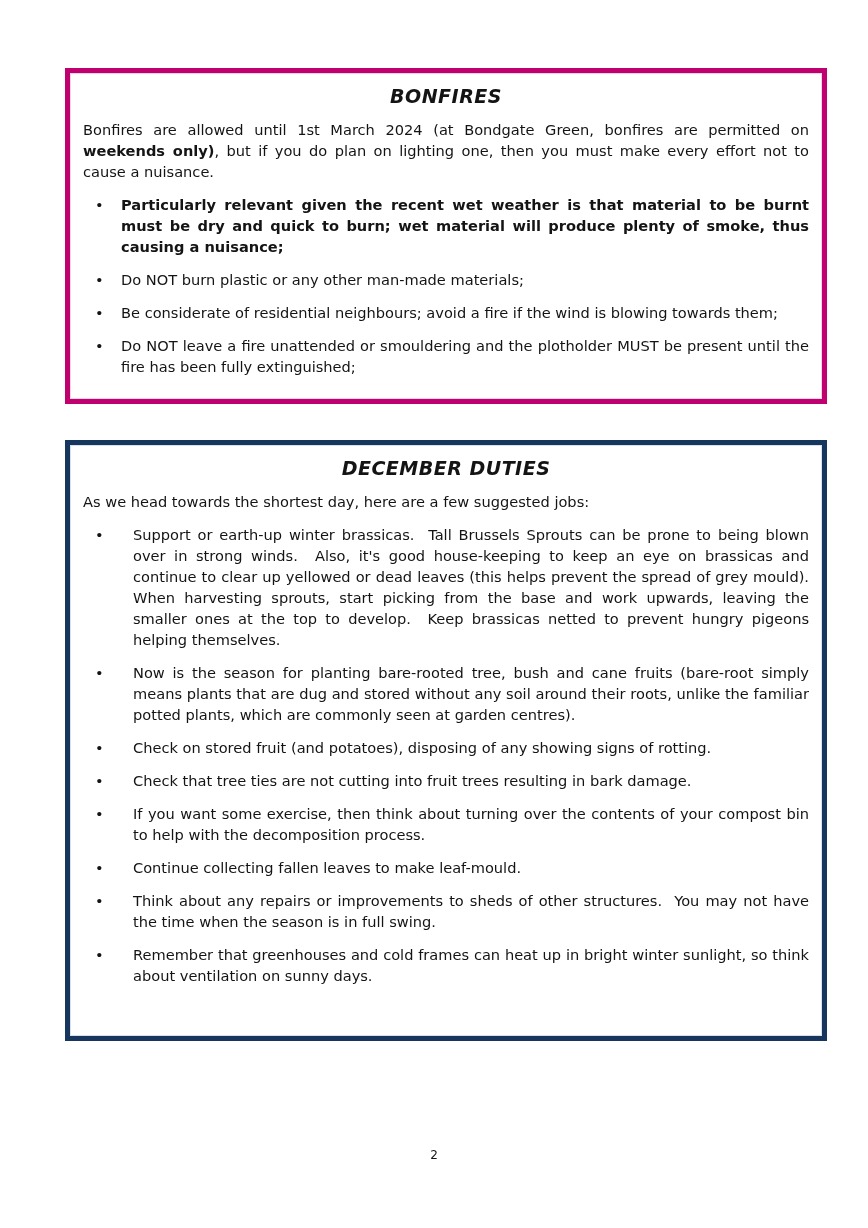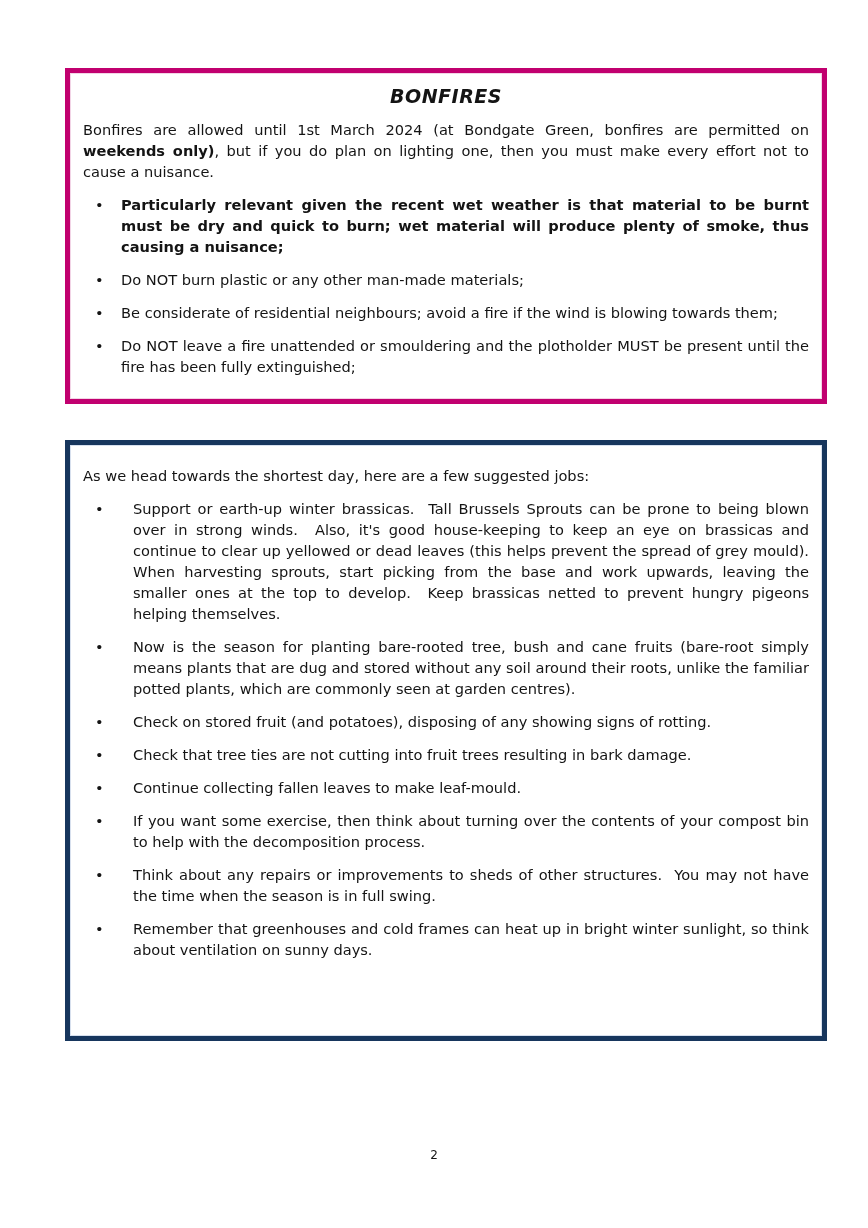--- a/index.html
+++ b/index.html
@@ -37,21 +37,21 @@
     font-weight: bold;
     font-style: italic;
     font-size: 19px;
     letter-spacing: 0.5px;
     margin: 4px 0 12px 0;
   }
   .para {
     font-size: 14.6px;
     line-height: 1.44;
     text-align: justify;
-    margin: 12px 0 12px 0;
+    margin: 4px 0 12px 0;
     white-space: pre-wrap;
   }
   ul.bullets { list-style: none; margin: 0; padding: 0; }
   ul.bullets li {
     position: relative;
     font-size: 14.6px;
     line-height: 1.44;
     text-align: justify;
     margin: 0 0 12px 0;
     white-space: pre-wrap;
@@ -88,28 +88,29 @@
     <p class="para"><span>Bonfires are allowed until 1st March 2024 (at Bondgate Green, bonfires are permitted on </span><span class="b">weekends only)</span><span>, but if you do plan on lighting one, then you must make every effort not to cause a nuisance.</span></p>
     <ul class="bullets">
         <li><span class="b">Particularly relevant given the recent wet weather is that material to be burnt </span><span class="b u">must be dry and quick to burn</span><span class="b">; wet material will produce plenty of smoke, thus causing a nuisance;</span></li>
         <li>Do NOT burn plastic or any other man-made materials;</li>
         <li>Be considerate of residential neighbours; avoid a fire if the wind is blowing towards them;</li>
         <li>Do NOT leave a fire unattended or smouldering and the plotholder MUST be present until the fire has been fully extinguished;</li>
       </ul>
   </div>
 
   <div class="box box-december">
+    <div class="box-title">DECEMBER DUTIES</div>
     <p class="para">As we head towards the shortest day, here are a few suggested jobs:</p>
     <ul class="bullets">
         <li>Support or earth-up winter brassicas.  Tall Brussels Sprouts can be prone to being blown over in strong winds.  Also, it's good house-keeping to keep an eye on brassicas and continue to clear up yellowed or dead leaves (this helps prevent the spread of grey mould).  When harvesting sprouts, start picking from the base and work upwards, leaving the smaller ones at the top to develop.  Keep brassicas netted to prevent hungry pigeons helping themselves.</li>
         <li>Now is the season for planting bare-rooted tree, bush and cane fruits (bare-root simply means plants that are dug and stored without any soil around their roots, unlike the familiar potted plants, which are commonly seen at garden centres).</li>
         <li>Check on stored fruit (and potatoes), disposing of any showing signs of rotting.</li>
         <li>Check that tree ties are not cutting into fruit trees resulting in bark damage.</li>
+        <li>If you want some exercise, then think about turning over the contents of your compost bin to help with the decomposition process.</li>
         <li>Continue collecting fallen leaves to make leaf-mould.</li>
-        <li>If you want some exercise, then think about turning over the contents of your compost bin to help with the decomposition process.</li>
         <li>Think about any repairs or improvements to sheds of other structures.  You may not have the time when the season is in full swing.</li>
         <li>Remember that greenhouses and cold frames can heat up in bright winter sunlight, so think about ventilation on sunny days.</li>
       </ul>
   </div>
 
   <div class="page-footer">2</div>
 
 </div>
 
 </body></html>

